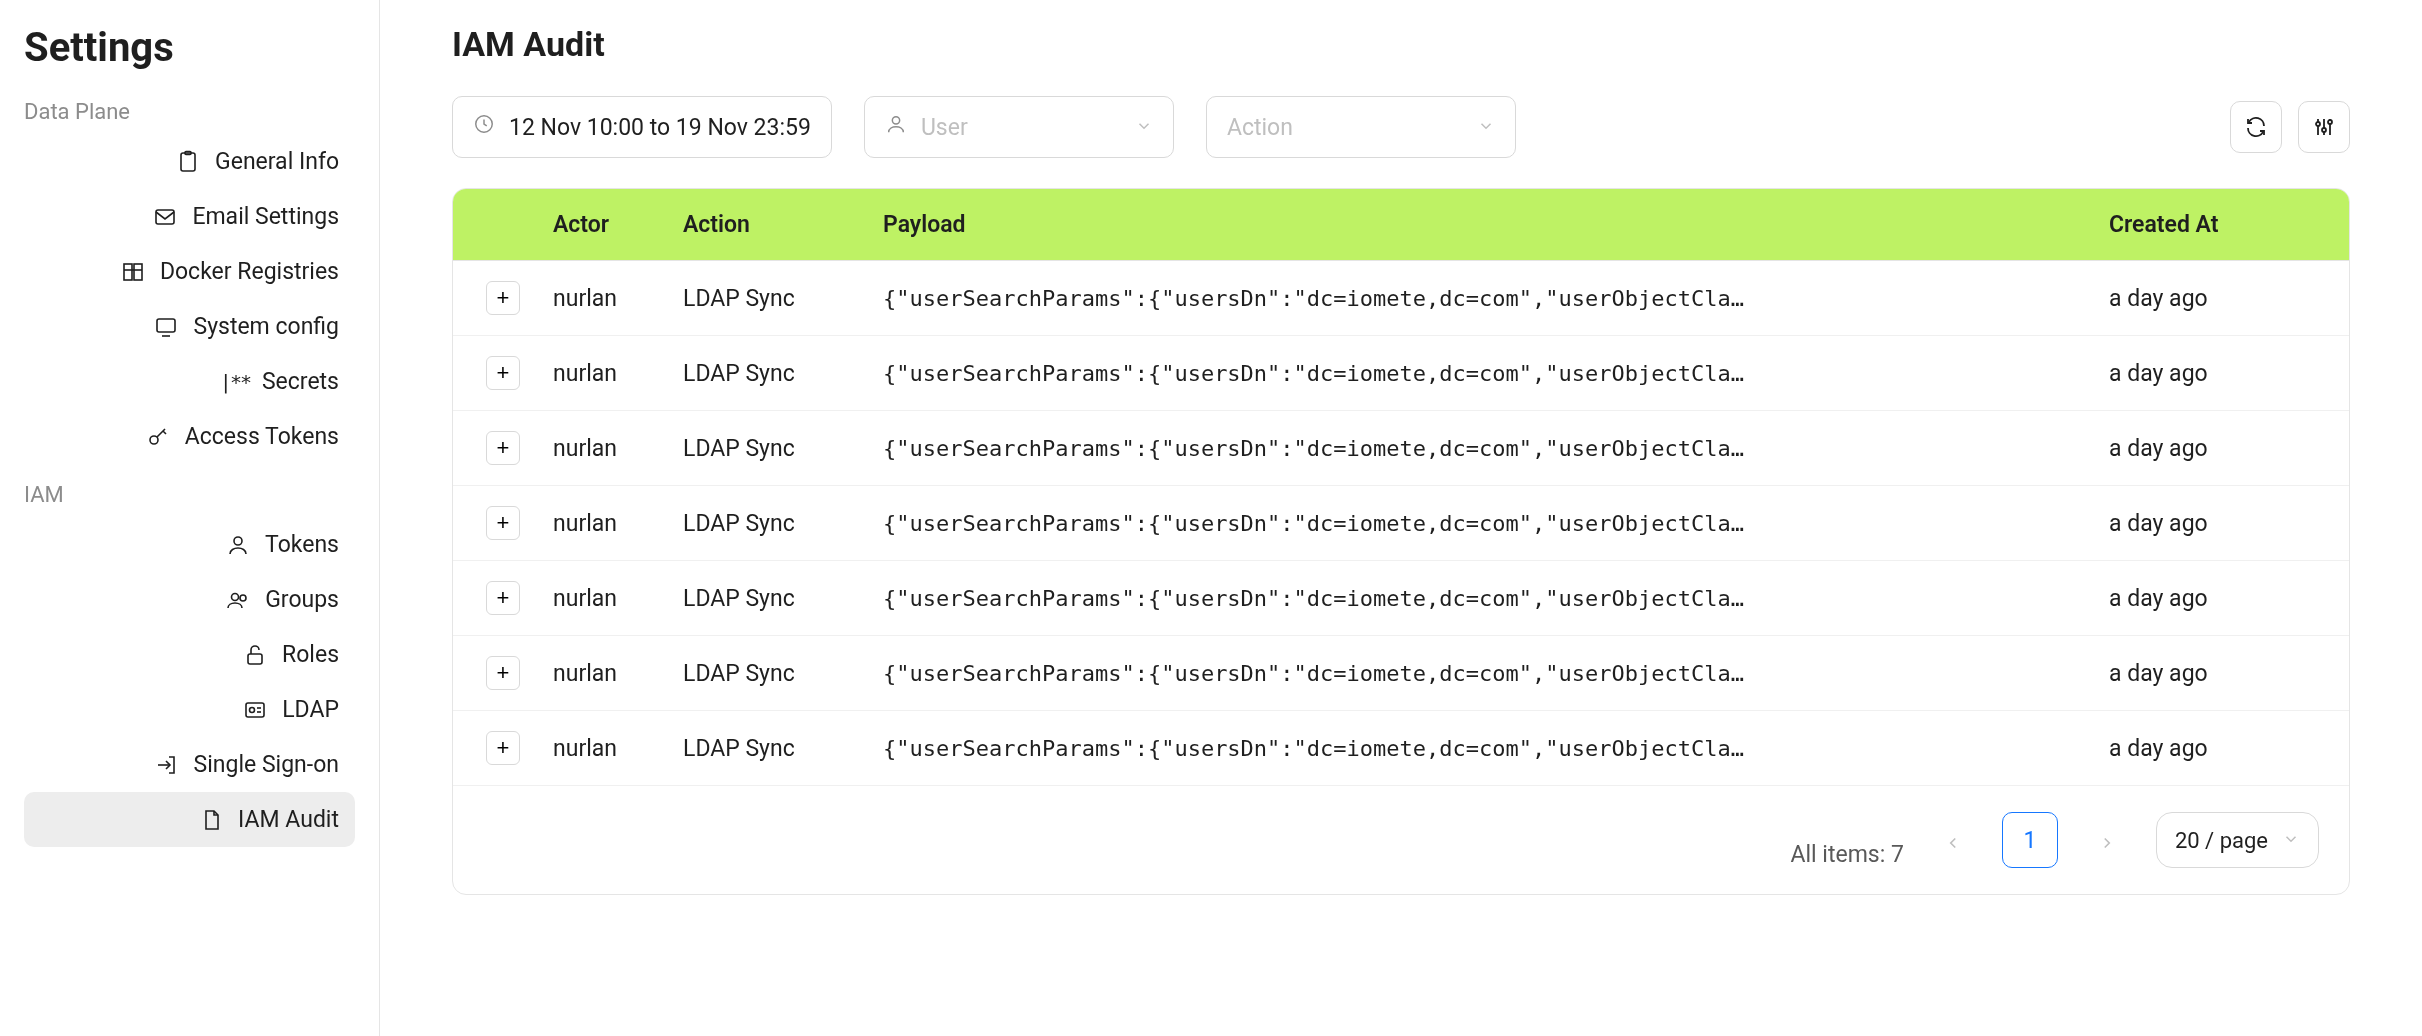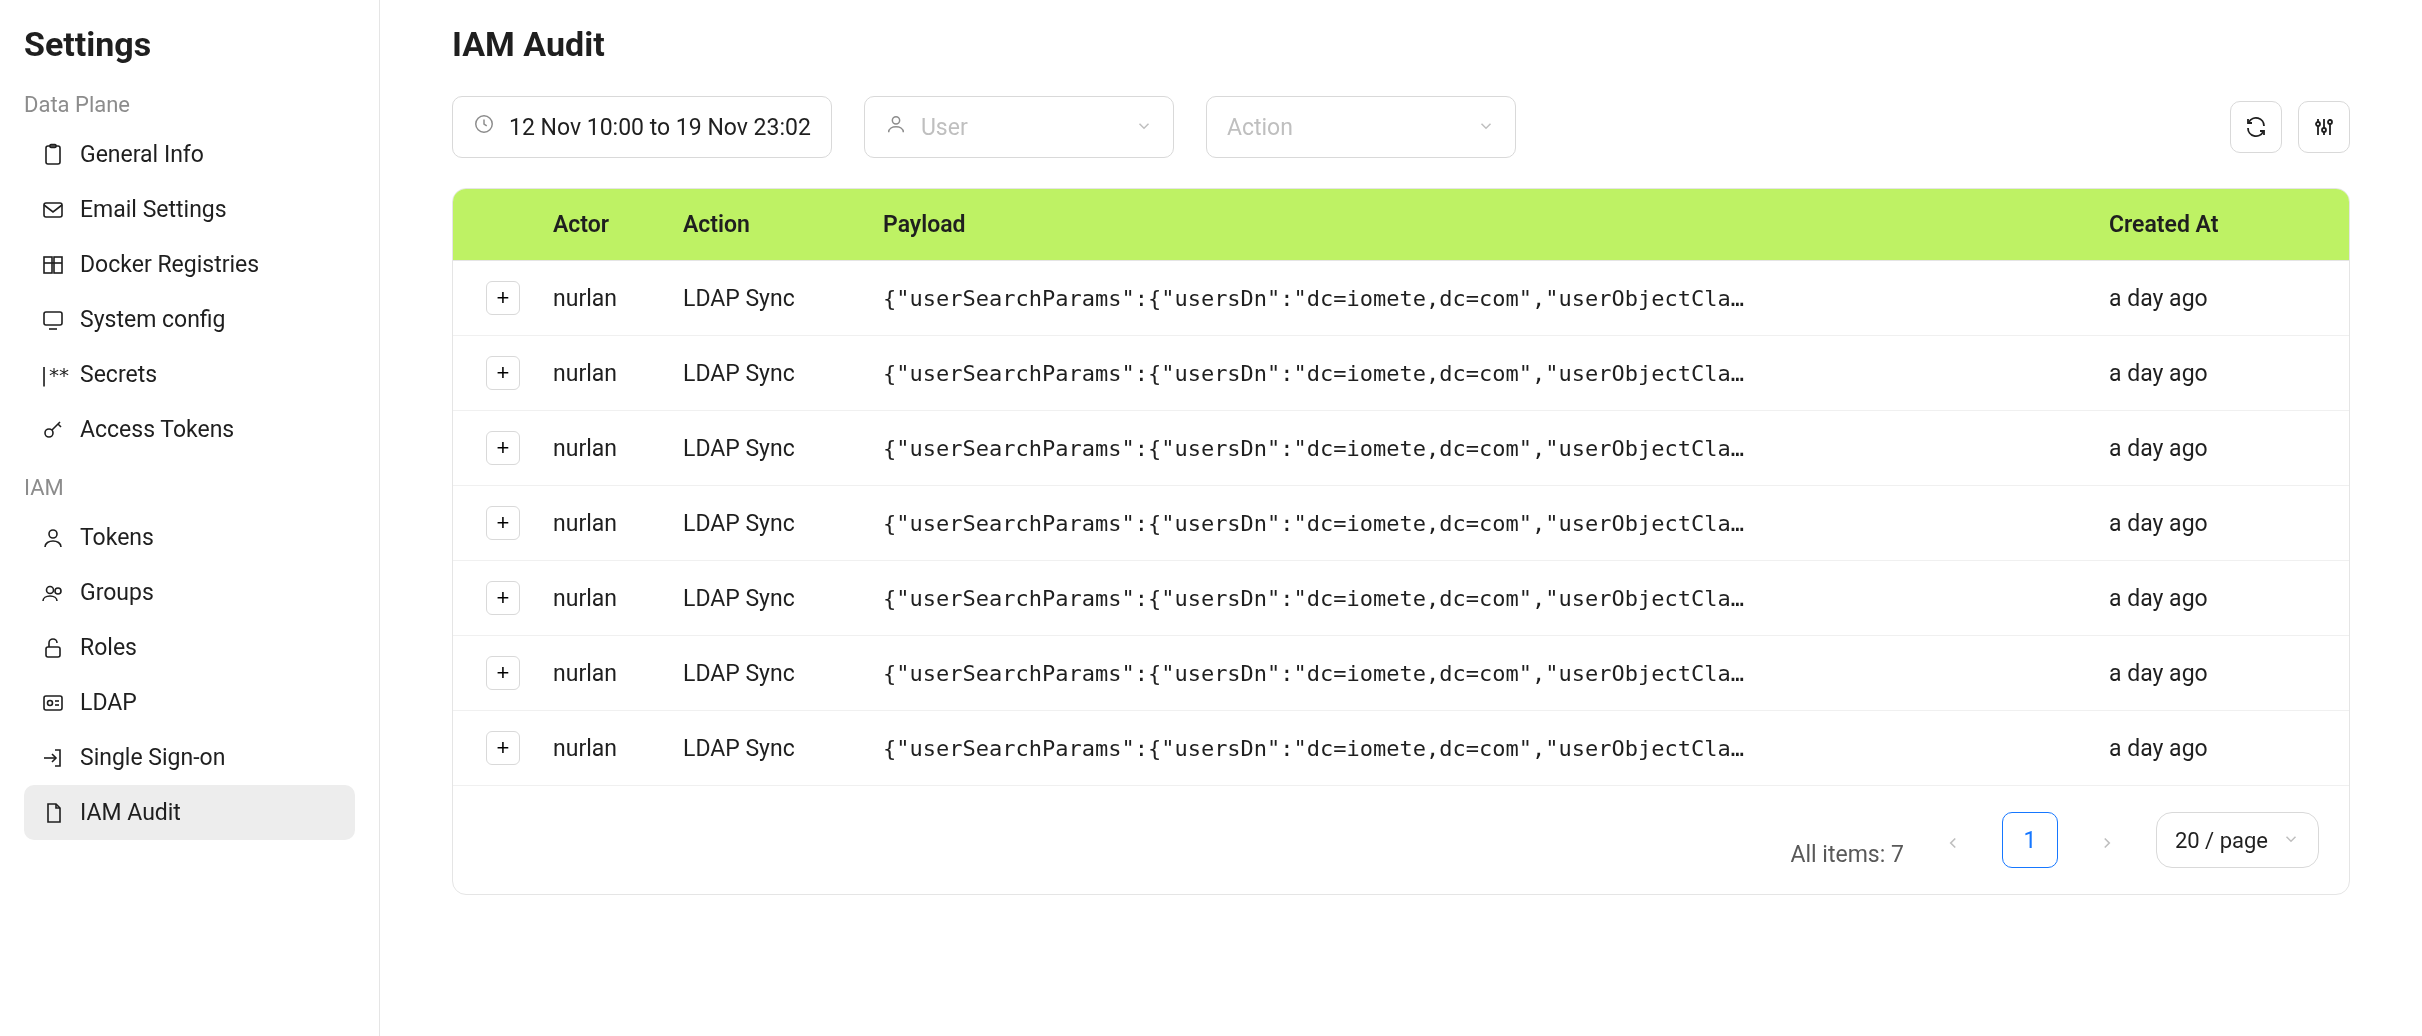--- a/index.html
+++ b/index.html
@@ -13,40 +13,41 @@
     height: 1036px;
   }
   
   .sidebar {
     width: 380px;
     padding: 24px 24px 24px 24px;
     border-right: 1px solid #e5e5e5;
     flex-shrink: 0;
   }
   .sidebar h1 {
-    font-size: 34px;
+    font-size: 40px;
     font-weight: 700;
     margin-bottom: 28px;
     padding-left: 0;
   }
   .section-label {
     color: #8c8c8c;
     font-size: 22px;
     margin: 18px 0 10px 0;
     font-weight: 400;
   }
   .nav-item {
     display: flex;
     align-items: center;
     gap: 14px;
     padding: 14px 16px;
     border-radius: 10px;
     cursor: pointer;
     color: #1f1f1f;
     font-size: 23px;
+    justify-content: flex-end;
   }
   .nav-item.active {
     background: #ededed;
   }
   .nav-item .icon {
     width: 26px;
     height: 26px;
     display: inline-flex;
     align-items: center;
     justify-content: center;
@@ -312,21 +313,21 @@
 
 <main class="main">
   <h2 class="page-title">IAM Audit</h2>
 
   <div class="toolbar">
     <div class="control">
       <span class="icon"><svg viewBox="0 0 24 24">
             <circle cx="12" cy="12" r="9"></circle>
             <path d="M12 7v5l3 2"></path>
           </svg></span>
-      <span>12 Nov 10:00 to 19 Nov 23:02</span>
+      <span>12 Nov 10:00 to 19 Nov 23:59</span>
     </div>
     <div class="control select placeholder">
       <span class="icon"><svg viewBox="0 0 24 24">
             <circle cx="12" cy="8" r="4"></circle>
             <path d="M4 21c0-4 4-6 8-6s8 2 8 6"></path>
           </svg></span>
       <span>User</span>
       <span class="chev"><svg viewBox="0 0 24 24">
             <path d="M6 9l6 6 6-6"></path>
           </svg></span>

